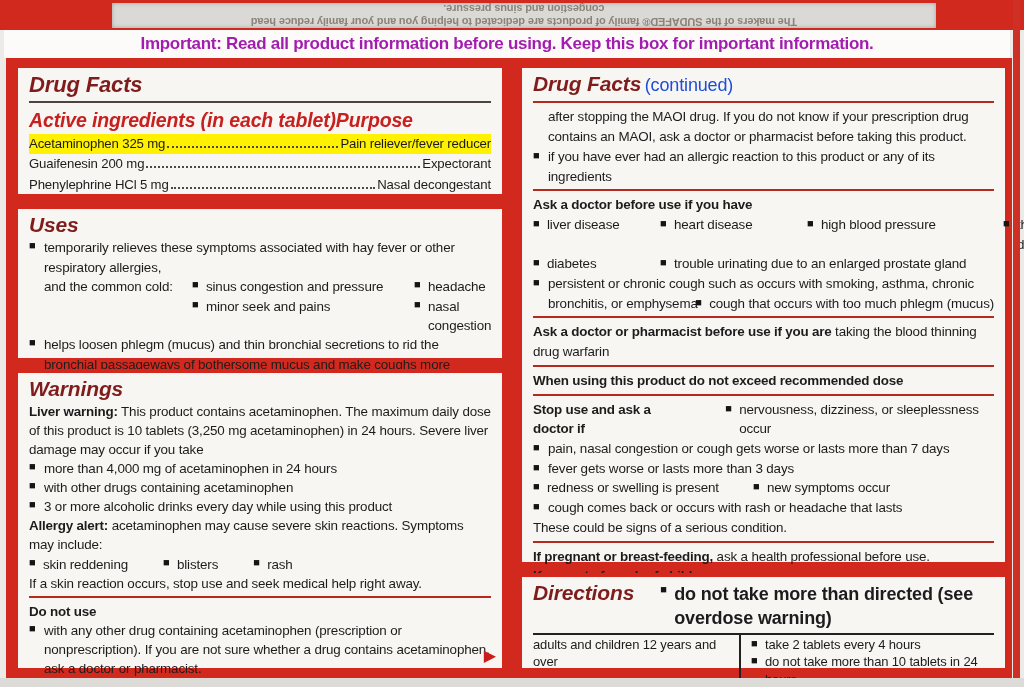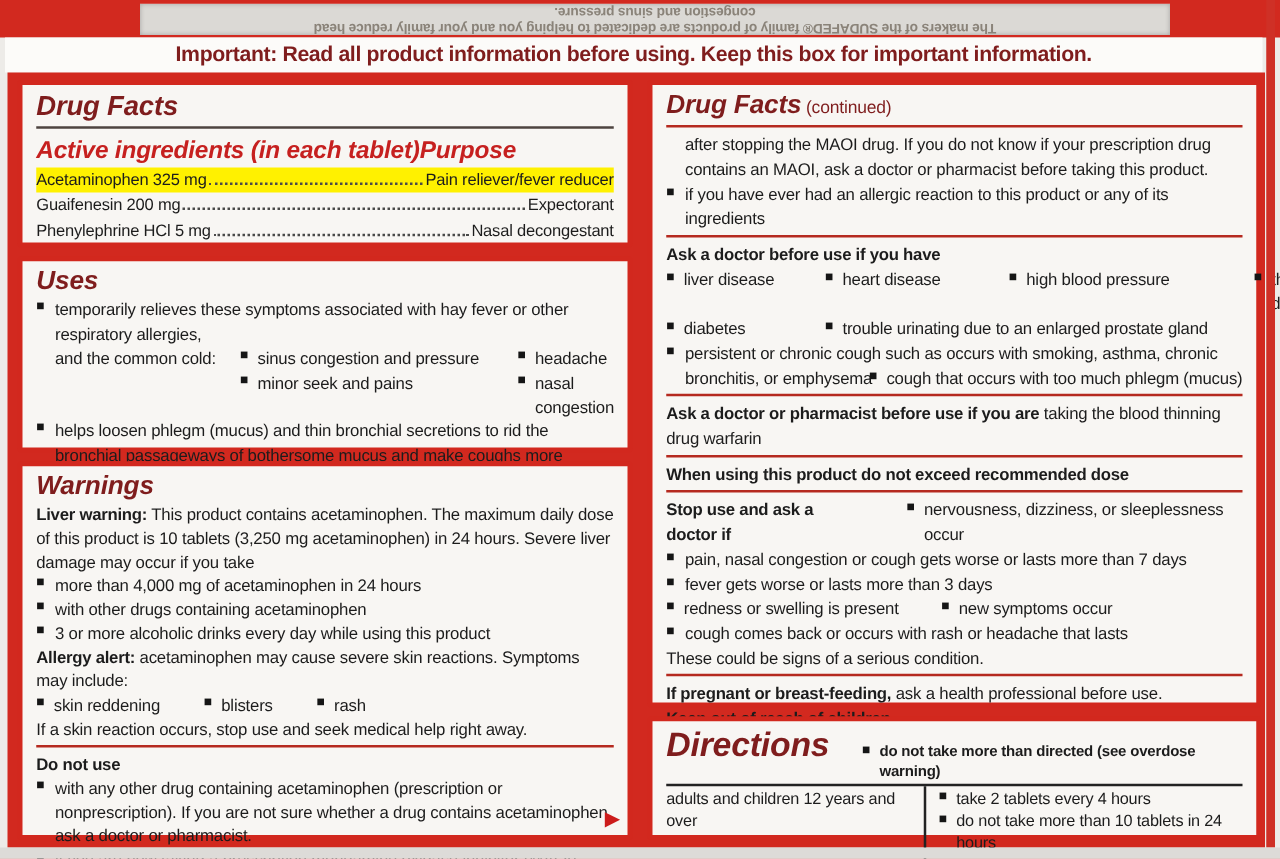--- a/index.html
+++ b/index.html
@@ -17,39 +17,39 @@
     box-shadow:inset 0 0 4px rgba(0,0,0,.25);
   }
   .flap-text{
     transform:rotate(180deg);width:560px;text-align:center;
     color:#8a8379;font-size:11px;line-height:1.15;font-weight:bold;
   }
   .banner{
     position:absolute;top:30px;left:4px;right:14px;height:28px;background:#fcfbf9;
     display:flex;align-items:center;justify-content:center;
   }
-  .banner-text{font-weight:bold;font-size:17px;color:#7f1d1d;letter-spacing:-0.3px;}
+  .banner-text{font-weight:bold;font-size:17px;color:#a21caf;letter-spacing:-0.3px;}
   .main{position:absolute;top:58px;left:6px;right:12px;bottom:9px;background:#d2291f;}
   .right-edge{position:absolute;top:0;bottom:9px;right:4px;width:7px;background:#cf3026;}
   .bottom-strip{position:absolute;left:0;right:0;bottom:0;height:9px;background:#dddbd8;}
 
   
   .panel{
     position:absolute;background:#f8f6f3;border:4px solid #d2281e;border-radius:3px;
     padding:3px 11px 5px;box-sizing:border-box;font-size:13.4px;line-height:1.45;
   }
   #p-ingredients{left:8px;top:6px;width:492px;height:134px;}
   #p-uses{left:8px;top:147px;width:492px;height:157px;}
   #p-warnings{left:8px;top:311px;width:492px;height:303px;line-height:1.42;}
   #p-continued{left:512px;top:6px;width:491px;height:502px;line-height:1.47;}
   #p-directions{left:512px;top:515px;width:491px;height:99px;line-height:1.35;font-size:13px;}
 
   .red-title{color:#7f1d1d;font-style:italic;font-weight:bold;font-size:21px;line-height:1.25;}
   .red-title.big{font-size:22px;}
-  .title-suffix{color:#7f1d1d;font-style:normal;font-weight:normal;font-size:14px;}
+  .title-suffix{color:#1d4ed8;font-style:normal;font-weight:normal;font-size:18px;}
   .hr-red{border:0;border-top:2px solid #b5291f;margin:3px 0 4px;}
   .hr-dark{border:0;border-top:2px solid #4d4440;margin:2px 0 3px;}
   b{letter-spacing:-0.2px;}
 
   
   .bli{position:relative;padding-left:15px;}
   .bli::before{content:"■";position:absolute;left:0;top:0;font-size:11px;color:#151515;}
   .ib{position:relative;padding-left:14px;display:inline-block;}
   .ib::before{content:"■";position:absolute;left:0;top:0;font-size:11px;color:#151515;}
 
@@ -79,22 +79,22 @@
   .askrow1 .ib:nth-child(3){width:182px;flex:none;}
   .askrow2{display:flex;}
   .askrow2 .ib:nth-child(1){width:113px;flex:none;}
   .persistent{position:relative;padding-right:4px;}
   .persistent .tail{position:absolute;right:0;bottom:0;}
   .stopline{display:flex;gap:32px;align-items:baseline;}
   .pairline{display:flex;gap:34px;}
 
   
   .dir-head{display:flex;align-items:baseline;gap:26px;border-bottom:2px solid #222;padding-bottom:2px;}
-  .dir-head .red-title{font-size:27px;}
-  .dir-head .note{font-weight:bold;font-size:12px;}
+  .dir-head .red-title{font-size:21px;}
+  .dir-head .note{font-weight:bold;font-size:18px;}
   .dir-table{position:relative;}
   .dir-row{display:flex;}
   .dir-row + .dir-row{border-top:2px solid #222;}
   .dir-who{width:200px;flex:none;border-right:2px solid #222;padding:1px 6px 1px 0;}
   .dir-what{flex:1;padding:1px 0 1px 10px;position:relative;}
 </style>
 </head>
 <body>
 
 <div class="flap">

